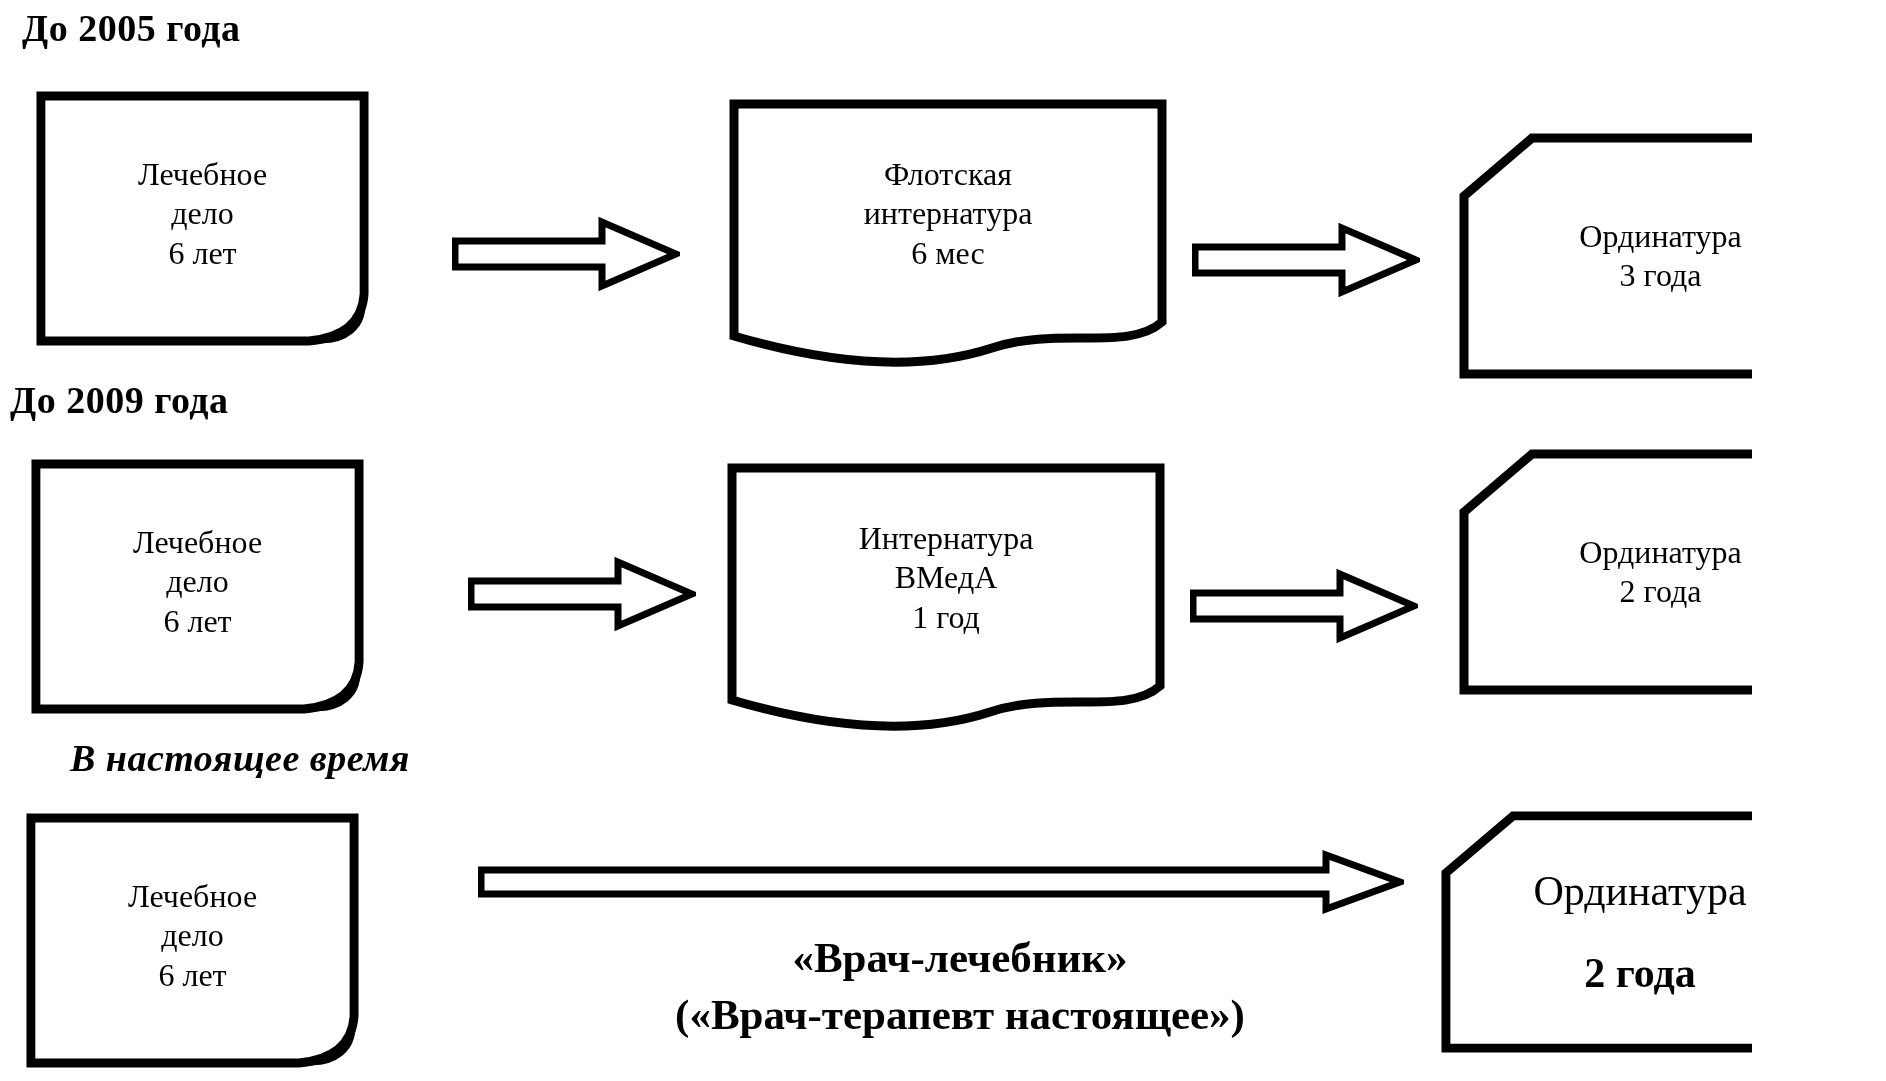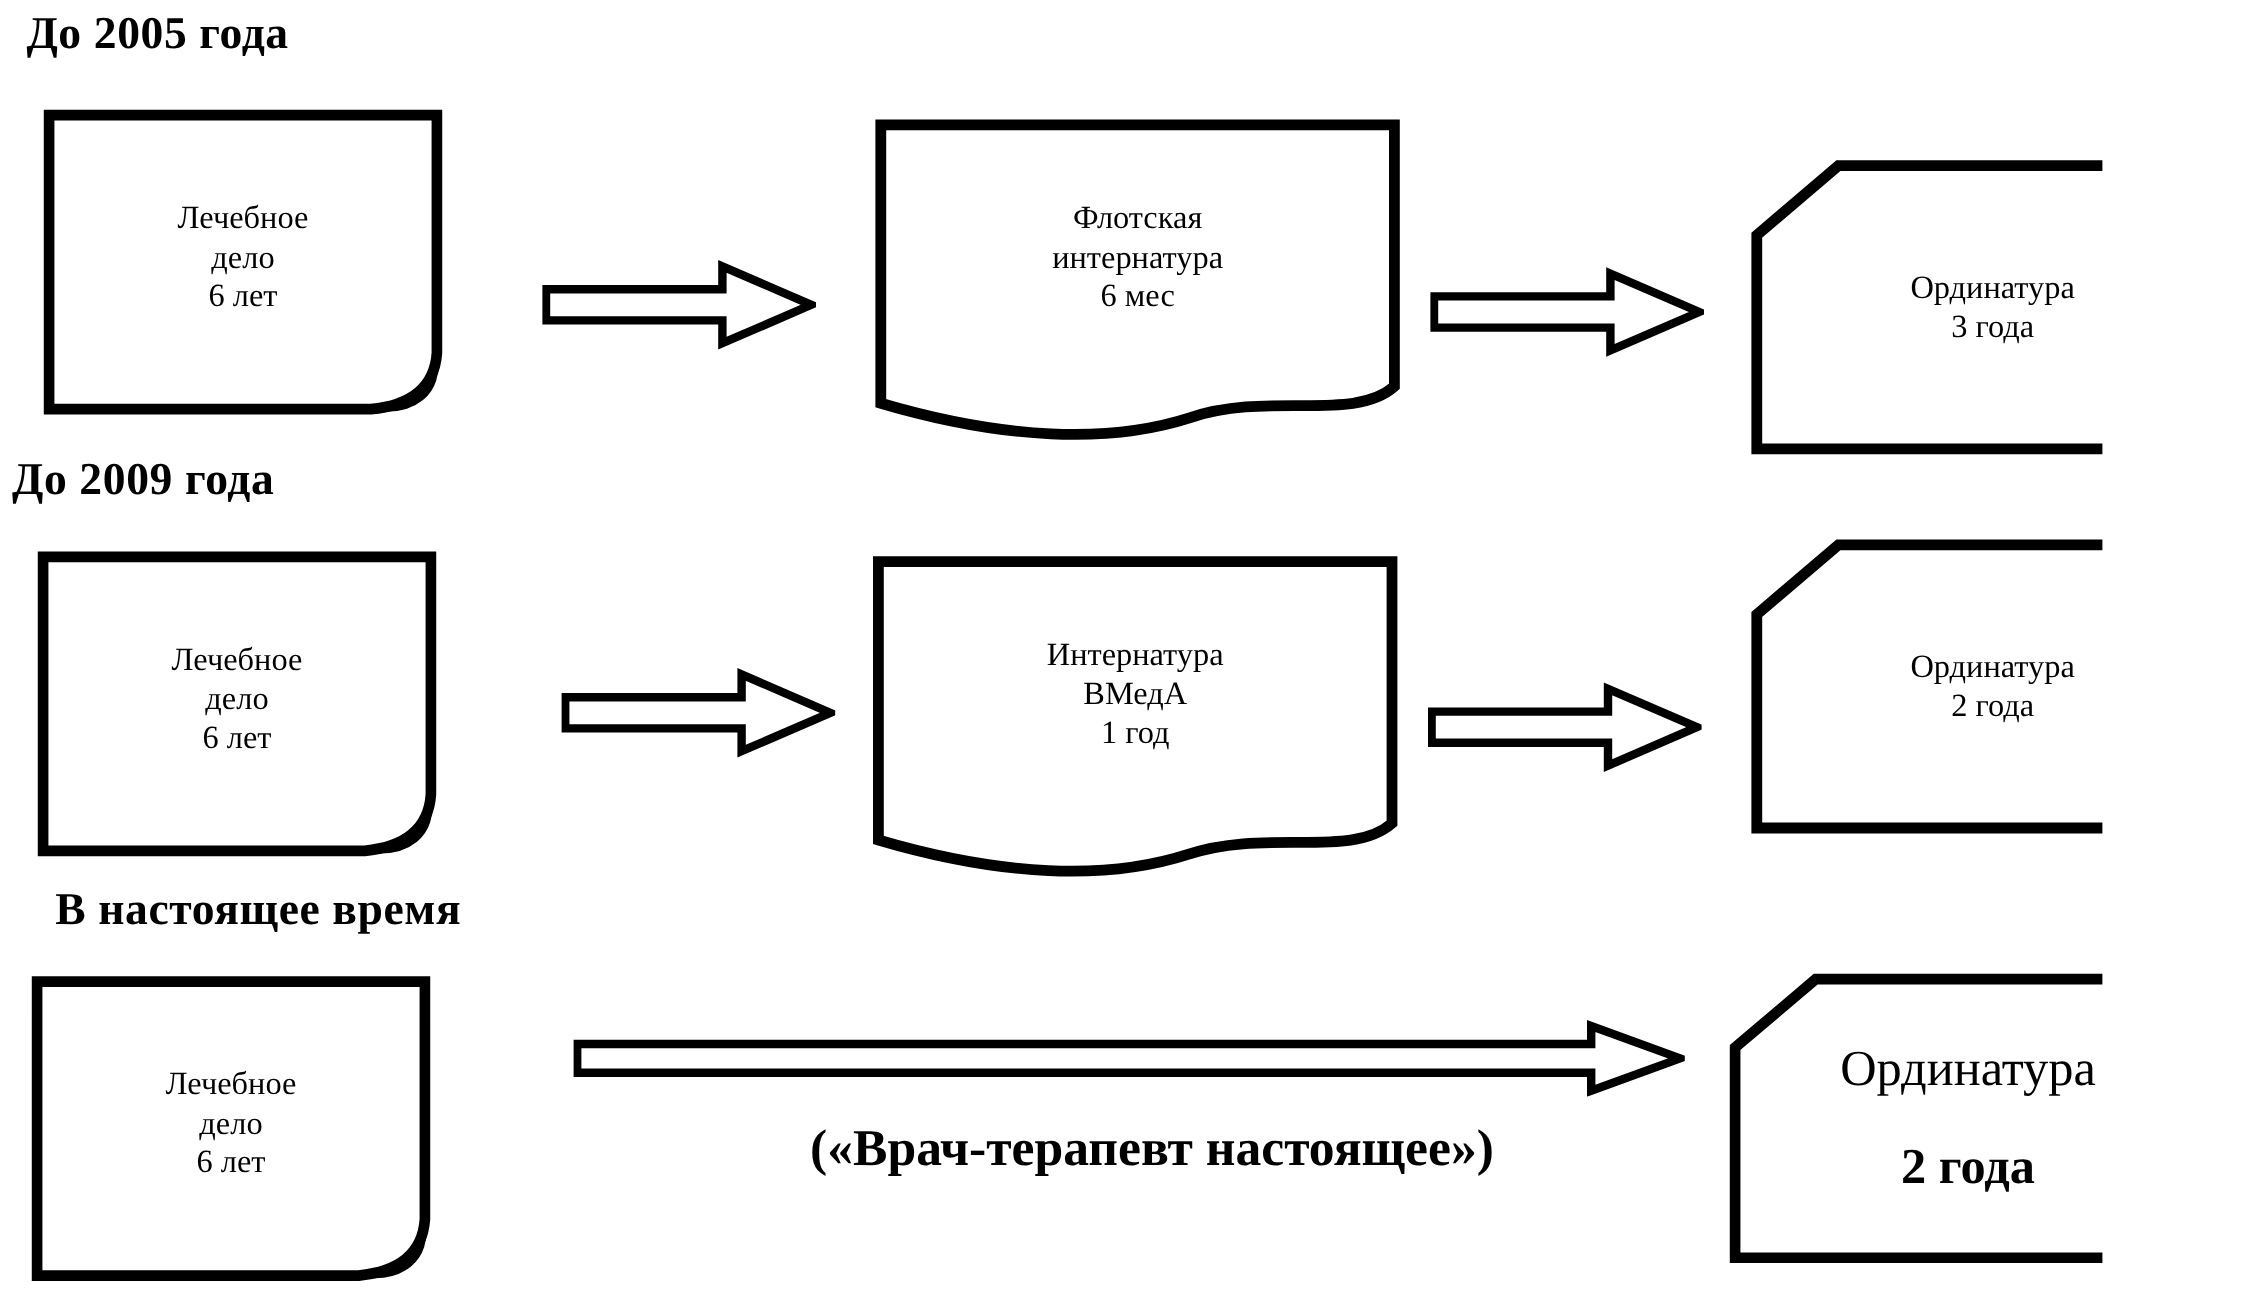--- a/index.html
+++ b/index.html
@@ -32,21 +32,21 @@
     color: var(--line, #000);
     display: block;
   }
   .box-text {
     position: absolute;
     inset: 0;
     display: flex;
     align-items: center;
     justify-content: center;
     text-align: center;
-    font-size: 27px;
+    font-size: 32px;
     line-height: 1.22;
     white-space: pre-line;
     color: var(--line, #000);
   }
   .box-text.raise { padding-bottom: 46px; }   
   .box-text.fold-pad { padding-bottom: 10px; }
   .two-line-box {
     position: absolute;
     inset: 0;
     display: flex;
@@ -149,39 +149,40 @@
   </div>
 
   <div class="shape-box" style="left:1458px; top:448px; width:405px; height:248px;">
     <svg viewBox="0 0 405 248" preserveAspectRatio="none">
       <path d="M74 6 H399 V242 H6 V64 Z" fill="#ffffff" stroke="currentColor" stroke-width="9" stroke-linejoin="miter"></path>
     </svg>
     <div class="box-text">Ординатура
 2 года</div>
   </div>
 
-  <div class="section-label" style="left:46px; top:736px;">В настоящее время</div>
+  <div class="section-label" style="left:70px; top:736px;font-style:italic;">В настоящее время</div>
 
   <div class="shape-box" style="left:25px; top:812px; width:335px; height:258px;">
     <svg viewBox="0 0 340 258" preserveAspectRatio="none">
       <path d="M6 6 H334 V204 C332 234 310 248 278 251 H6 Z" fill="#ffffff" stroke="currentColor" stroke-width="9"></path>
       <path d="M278 251 C308 247 330 233 333 205 C340 238 314 257 278 251 Z" fill="currentColor" stroke="currentColor" stroke-width="2"></path>
     </svg>
     <div class="box-text fold-pad">Лечебное
 дело
 6 лет</div>
   </div>
 
   <div class="shape-box" style="left:478px; top:850px; width:926px; height:64px;">
     <svg viewBox="0 0 926 64" preserveAspectRatio="none">
       <polygon points="3,20 848,20 848,5 922,32 848,59 848,44 3,44" fill="#ffffff" stroke="currentColor" stroke-width="7" stroke-linejoin="miter"></polygon>
     </svg>
   </div>
 
   <div class="caption" style="left:455px; top:930px; width:1010px;">
+    <div>«Врач-лечебник»</div>
     <div>(«Врач-терапевт настоящее»)</div>
   </div>
 
   <div class="shape-box" style="left:1440px; top:810px; width:400px; height:244px;">
     <svg viewBox="0 0 405 248" preserveAspectRatio="none">
       <path d="M74 6 H399 V242 H6 V64 Z" fill="#ffffff" stroke="currentColor" stroke-width="9" stroke-linejoin="miter"></path>
     </svg>
     <div class="two-line-box">
       <div>Ординатура</div>
       <div class="duration">2 года</div>

